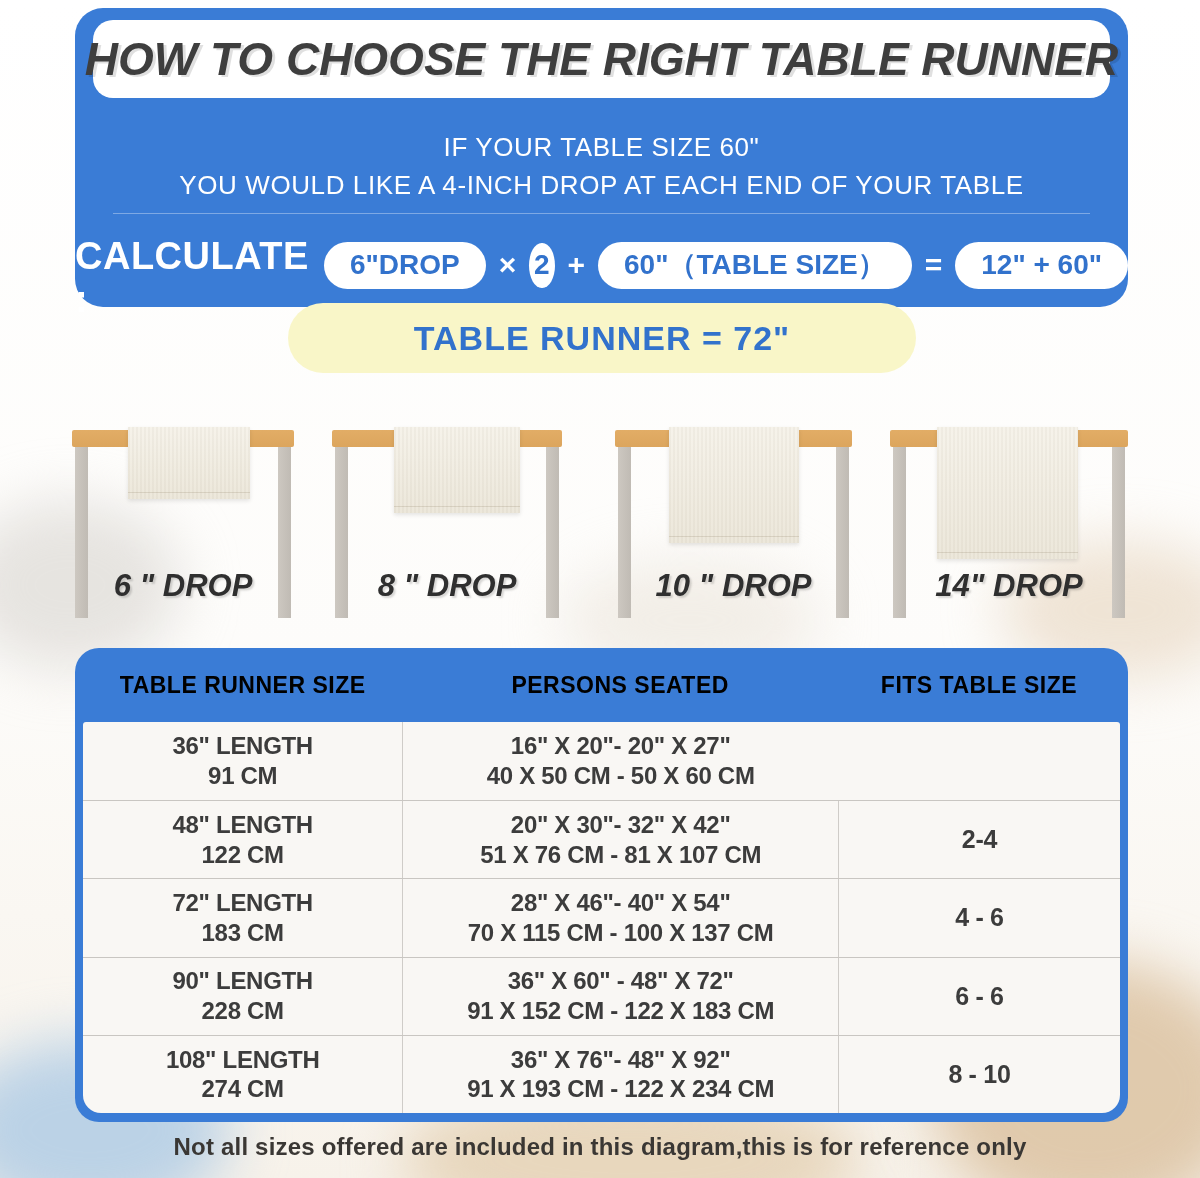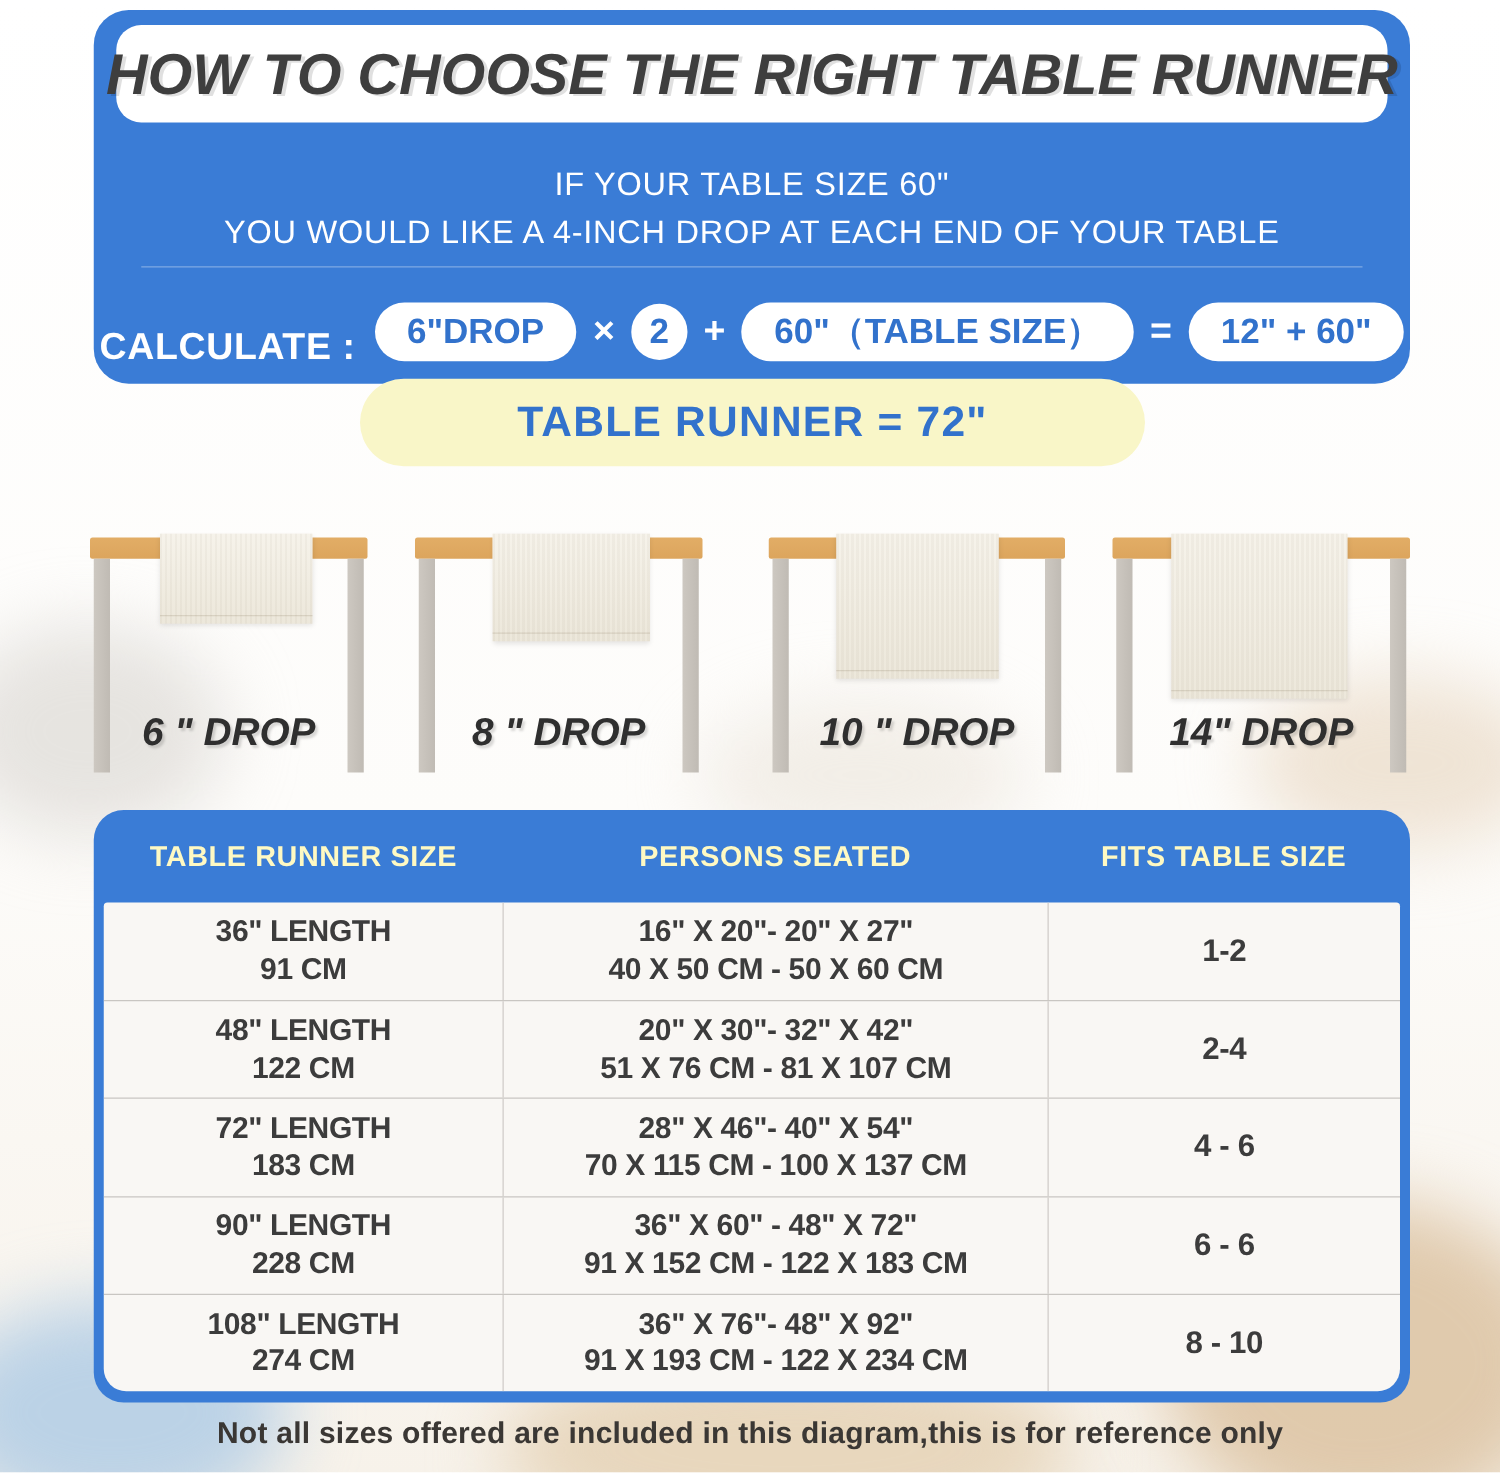--- a/index.html
+++ b/index.html
@@ -26,21 +26,21 @@
   .title-box span { font-size:46px; font-weight:bold; font-style:italic; color:var(--title_dark,#3e3e3e);
                     letter-spacing:0px; white-space:nowrap; text-shadow:3px 2px 0 rgba(0,0,0,0.12); }
   .sub { position:absolute; width:100%; text-align:center; color:#ffffff;
          font-size:26px; font-weight:400; letter-spacing:0.6px; }
   .sub1 { top:124px; }
   .sub2 { top:162px; }
   .hero-divider { position:absolute; top:205px; left:38px; right:38px; height:1px;
                   background:rgba(255,255,255,0.35); }
   .calc-row { position:absolute; top:233px; left:0; width:100%; height:48px;
               display:flex; align-items:center; justify-content:center; gap:13px; }
-  .calc-label { color:#ffffff; font-size:30px; font-weight:bold; letter-spacing:0.5px; margin-right:2px;margin-top:26px; }
+  .calc-label { color:#ffffff; font-size:38px; font-weight:bold; letter-spacing:0.5px; margin-right:2px;margin-top:26px; }
   .pill { background:#ffffff; color:var(--pill_text_blue,#3272cc); border-radius:24px;
           height:47px; display:flex; align-items:center; padding:0 26px;
           font-size:28px; font-weight:bold; white-space:nowrap; }
   .op { color:#ffffff; font-size:30px; font-weight:bold; }
   .circle { background:#ffffff; color:var(--pill_text_blue,#3272cc); width:45px; height:45px;
             border-radius:50%; display:flex; align-items:center; justify-content:center;
             font-size:28px; font-weight:bold; }
   .result-pill { position:absolute; top:295px; left:213px; width:628px; height:70px;
                  background:var(--pill_yellow,#f9f6c8); border-radius:35px;
                  display:flex; align-items:center; justify-content:center;
@@ -70,21 +70,21 @@
   .runner-4 { left:47px; width:141px; height:132px; }
   .fig-label { position:absolute; top:138px; left:0; width:100%; text-align:center;
                font-size:31px; font-weight:bold; font-style:italic; color:#2f2f2f;
                text-shadow:2px 2px 2px rgba(0,0,0,0.15); white-space:nowrap; }
 
   
   .chart { position:absolute; left:75px; top:648px; width:1053px; height:474px;
            background:var(--accent_blue,#3a7cd6); border-radius:24px; }
   .chart-header { position:absolute; left:8px; right:8px; top:0; height:74px;
                   display:grid; grid-template-columns:30.8% 42% 27.2%; align-items:center; }
-  .chart-header div { text-align:center; color:#fef9c3; font-size:23px; font-weight:bold; letter-spacing:0.5px; }
+  .chart-header div { text-align:center; color:#000000; font-size:23px; font-weight:bold; letter-spacing:0.5px; }
   .chart-body { position:absolute; left:8px; right:8px; top:74px; bottom:9px;
                 background:#f9f7f4; border-radius:3px 3px 18px 18px;
                 display:grid; grid-template-rows:repeat(5,1fr); overflow:hidden; }
   .chart-row { display:grid; grid-template-columns:30.8% 42% 27.2%; }
   .chart-row + .chart-row { border-top:1px solid #c9c6c2; }
   .cell { display:flex; flex-direction:column; align-items:center; justify-content:center;
           color:#3c3c3c; font-weight:bold; font-size:24px; line-height:1.24; letter-spacing:-0.3px;
           text-align:center; white-space:nowrap; }
   .cell-mid, .cell-right { border-left:1px solid #cfccc8; }
   .cell-right { font-size:25px; }
@@ -167,23 +167,20 @@
 
         <div class="chart-row">
           <div class="cell">
             <span>36" LENGTH</span>
             <span>91 CM</span>
           </div>
           <div class="cell cell-mid">
             <span>16" X 20"- 20" X 27"</span>
             <span>40 X 50 CM - 50 X 60 CM</span>
           </div>
-          <div class="cell cell-right">
-            <span>1-2</span>
-          </div>
         </div>
 
         <div class="chart-row">
           <div class="cell">
             <span>48" LENGTH</span>
             <span>122 CM</span>
           </div>
           <div class="cell cell-mid">
             <span>20" X 30"- 32" X 42"</span>
             <span>51 X 76 CM - 81 X 107 CM</span>

